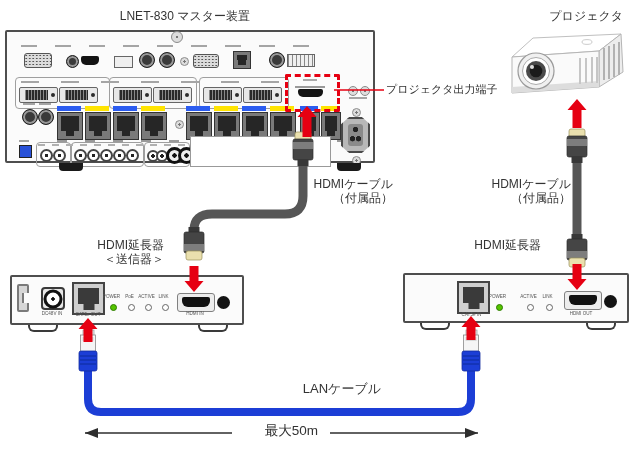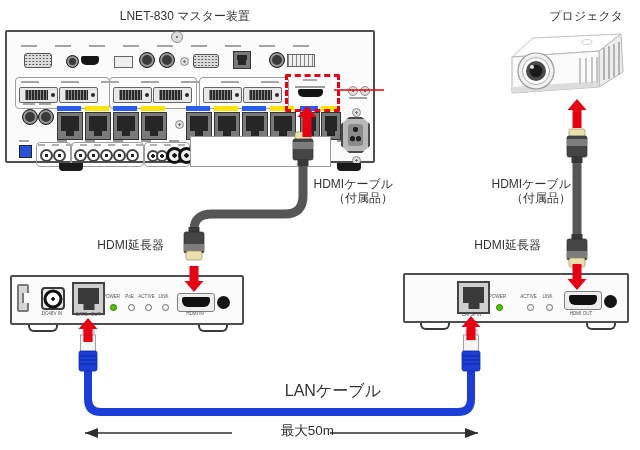--- a/index.html
+++ b/index.html
@@ -135,23 +135,25 @@
     <div class="screw" style="left:353px;top:54px;width:8px;height:8px"></div>
     <div class="strip" style="left:342px;top:65px;width:18px;background:#a5a5a5"></div>
     <div class="screw" style="left:345px;top:76px;width:7px;height:7px"></div>
     <div class="acin" style="left:334px;top:85px;width:29px;height:36px"></div>
     <div class="screw" style="left:345px;top:124px;width:7px;height:7px"></div>
 
     <div class="mfoot" style="left:52px;top:131px;width:24px;height:8px"></div>
     <div class="mfoot" style="left:330px;top:131px;width:24px;height:8px"></div>
   </div>
 
+  <div class="lbl" style="left:386px;top:83px;font-size:11px;text-align:left">プロジェクタ出力端子</div>
 
   <div class="lbl" style="left:60px;top:238px;width:104px;font-size:12px">
     <div>HDMI延長器</div>
+    <div>＜送信器＞</div>
   </div>
   <div class="device" style="left:10px;top:275px;width:234px;height:50px">
     <div class="bracket" style="left:5px;top:7px;width:12px;height:28px"></div>
     <div class="dc" style="left:29px;top:10px;width:24px;height:23px"></div>
     <div class="extport" style="left:60px;top:5px;width:33px;height:33px"></div>
     <div class="led on" style="left:98px;top:27px"></div>
     <div class="led" style="left:116px;top:27px"></div>
     <div class="led" style="left:133px;top:27px"></div>
     <div class="led" style="left:150px;top:27px"></div>
     <div class="hdmiout" style="left:165px;top:16px;width:38px;height:19px"></div>
@@ -282,17 +284,17 @@
 
   <div class="lbl" style="left:305px;top:177px;width:88px;font-size:12px">
     <div>HDMIケーブル</div>
     <div>（付属品）</div>
   </div>
   <div class="lbl" style="left:483px;top:177px;width:88px;font-size:12px">
     <div>HDMIケーブル</div>
     <div>（付属品）</div>
   </div>
   <div class="lbl" style="left:181px;top:381px;width:200px">
-    <div style="font-size:16px">LANケーブル</div>
-  </div>
-  <div class="lbl" style="left:234px;top:423px;width:100px;font-size:13.5px">最大50m</div>
+    <div style="font-size:13px">LANケーブル</div>
+  </div>
+  <div class="lbl" style="left:218px;top:423px;width:100px;font-size:13.5px">最大50m</div>
 
 </div>
 
 </body></html>

